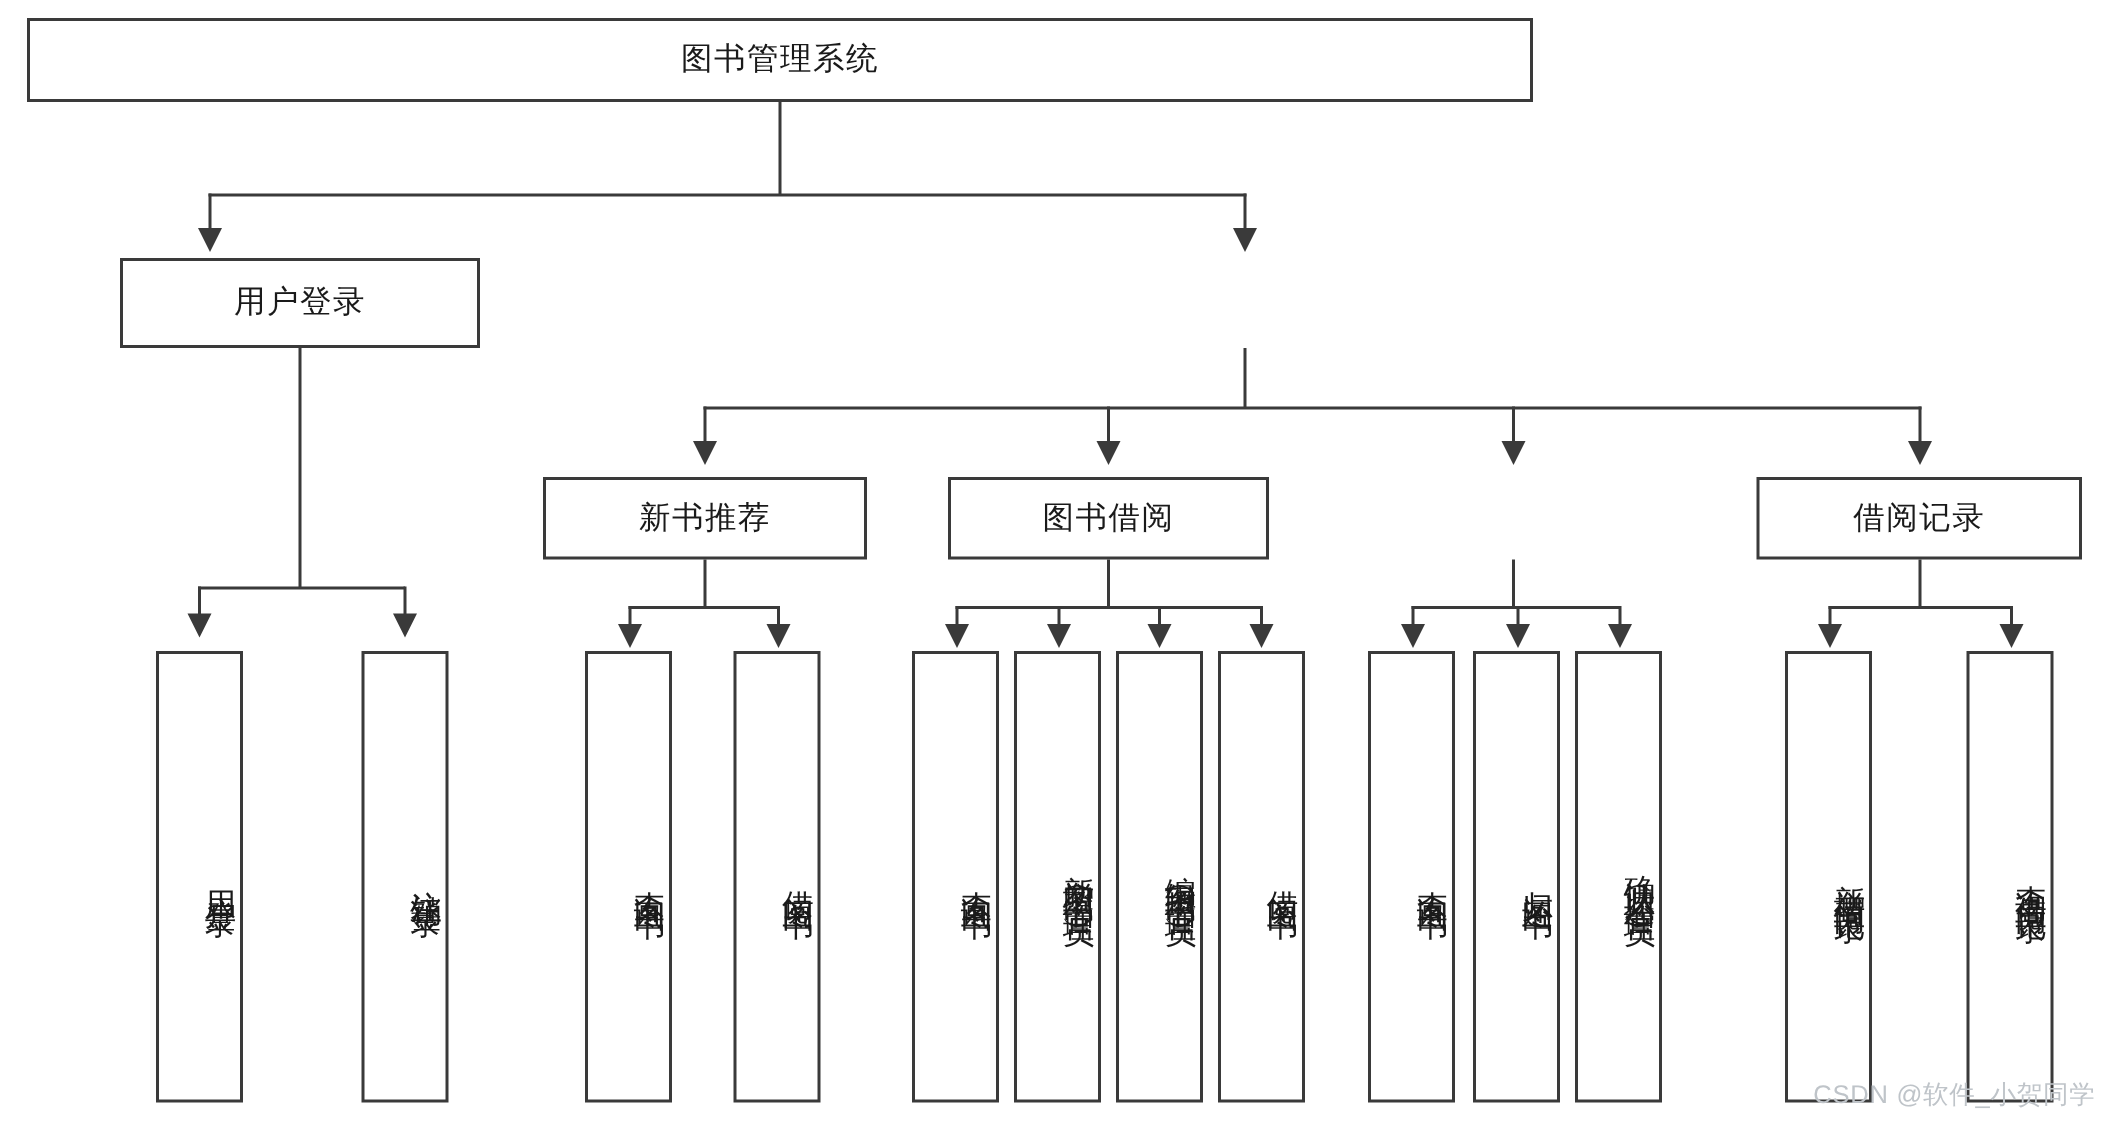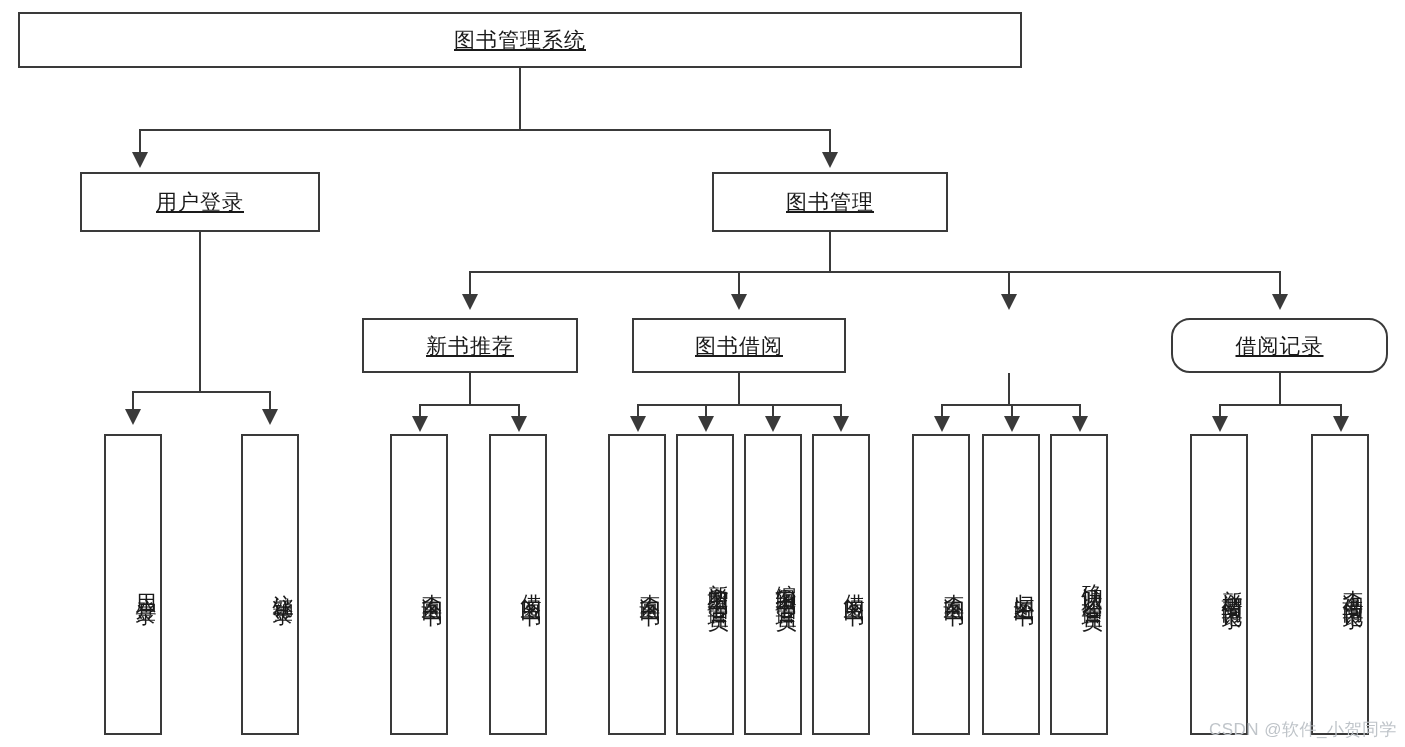--- a/index.html
+++ b/index.html
@@ -24,21 +24,20 @@
     background: #ffffff;
     display: flex;
     align-items: center;
     justify-content: center;
     color: #1a1a1a;
   }
   .node.horiz {
     font-size: 21px;
     letter-spacing: 1px;
     line-height: 1.2;
-    text-decoration: underline;
   }
   .node.vert {
     writing-mode: vertical-rl;
     text-orientation: upright;
     font-size: 21px;
     line-height: 1.35;
     letter-spacing: 4px;
     padding-top: 6px;
     padding-bottom: 6px;
     align-items: flex-start;
@@ -87,23 +86,20 @@
 
   <div class="line-h" style="left:139px; top:129px; width:692px;"></div>
   <div class="line-v" style="left:139px; top:129px; height:25px;"></div>
   <div class="line-v" style="left:829px; top:129px; height:25px;"></div>
   <div class="arrow" style="left:132px; top:152px;"></div>
   <div class="arrow" style="left:822px; top:152px;"></div>
 
   <div class="node horiz" style="left:80px; top:172px; width:240px; height:60px;">
     <span>用户登录</span>
   </div>
-  <div class="node horiz" style="left:712px; top:172px; width:236px; height:60px;">
-    <span>图书管理</span>
-  </div>
 
   <div class="line-v" style="left:199px; top:232px; height:160px;"></div>
   <div class="line-h" style="left:132px; top:391px; width:138px;"></div>
   <div class="line-v" style="left:132px; top:391px; height:20px;"></div>
   <div class="line-v" style="left:269px; top:391px; height:20px;"></div>
   <div class="arrow" style="left:125px; top:409px;"></div>
   <div class="arrow" style="left:262px; top:409px;"></div>
 
   <div class="line-v" style="left:829px; top:232px; height:40px;"></div>
   <div class="line-h" style="left:469px; top:271px; width:812px;"></div>
@@ -115,21 +111,21 @@
   <div class="arrow" style="left:731px; top:294px;"></div>
   <div class="arrow" style="left:1001px; top:294px;"></div>
   <div class="arrow" style="left:1272px; top:294px;"></div>
 
   <div class="node horiz" style="left:362px; top:318px; width:216px; height:55px;justify-content:center;">
     <span>新书推荐</span>
   </div>
   <div class="node horiz" style="left:632px; top:318px; width:214px; height:55px;">
     <span>图书借阅</span>
   </div>
-  <div class="node horiz" style="left:1171px; top:318px; width:217px; height:55px;border-radius:19px;">
+  <div class="node horiz" style="left:1171px; top:318px; width:217px; height:55px;">
     <span>借阅记录</span>
   </div>
 
   <div class="line-v" style="left:469px; top:373px; height:32px;"></div>
   <div class="line-h" style="left:419px; top:404px; width:101px;"></div>
   <div class="line-v" style="left:419px; top:404px; height:14px;"></div>
   <div class="line-v" style="left:518px; top:404px; height:14px;"></div>
   <div class="arrow" style="left:412px; top:416px;"></div>
   <div class="arrow" style="left:511px; top:416px;"></div>
 

